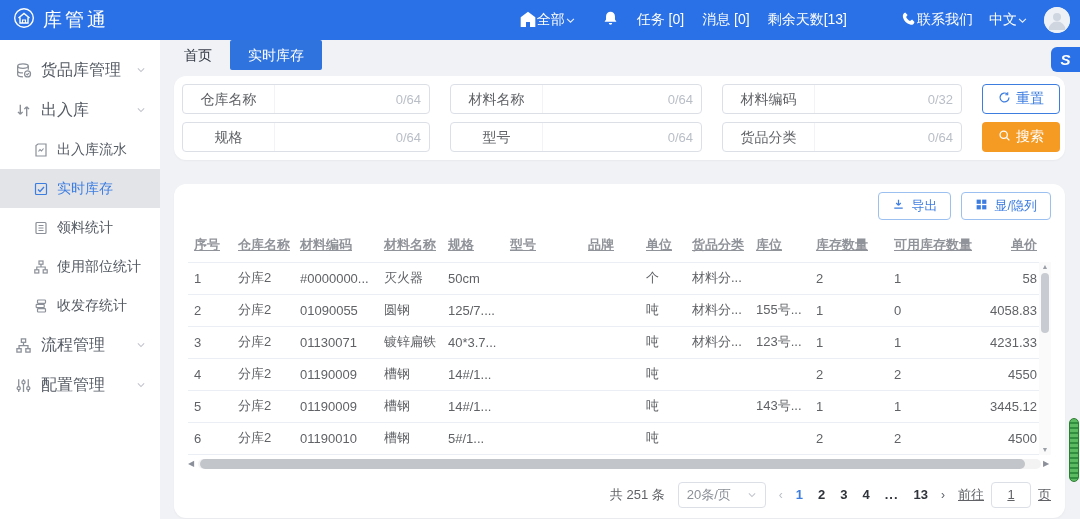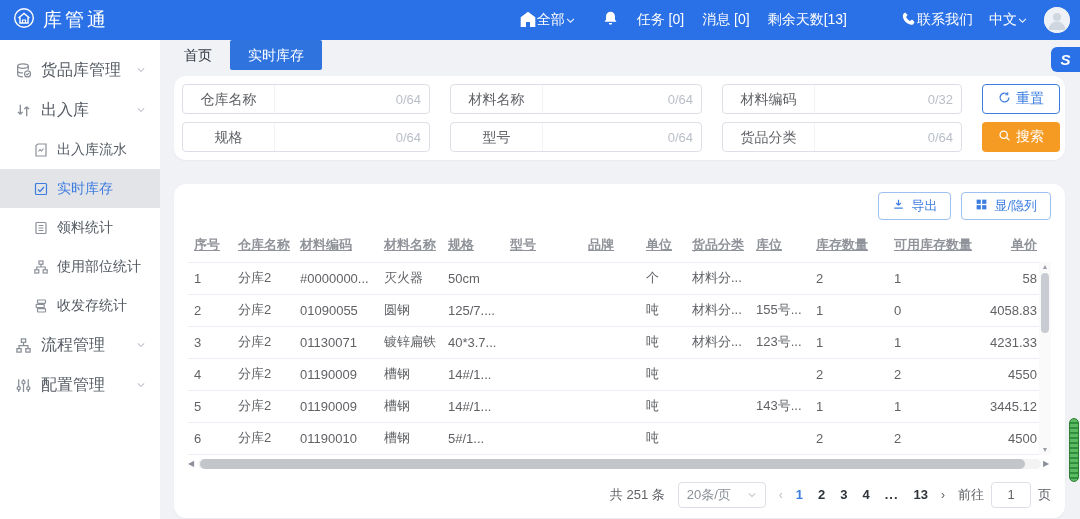--- a/index.html
+++ b/index.html
@@ -69,21 +69,21 @@
   .pagination { display:flex; align-items:center; justify-content:flex-end; gap:13px; margin-top:12px; font-size:13px; color:#606266; }
   .psize { width:88px; height:26px; border:1px solid #dcdfe6; border-radius:4px; display:flex; align-items:center; justify-content:space-between; padding:0 8px; color:#8b9097; cursor:pointer; }
   .psize .gchev { color:#c0c4cc; }
   .pages { display:flex; align-items:center; gap:15px; }
   .parrow { cursor:pointer; font-size:12px; }
   .parrow.prev { color:#b7bcc4; }
   .parrow.next { color:#5a5e66; }
   .page { font-weight:700; color:#2f333a; cursor:pointer; }
   .page.active { color:#3d7de0; }
   .page.dots { cursor:default; letter-spacing:1px; }
-  .goto { display:flex; align-items:center; gap:7px; }
+  .goto { display:flex; align-items:center; gap:7px;text-decoration:underline; }
   .goto input { width:40px; height:26px; border:1px solid #dcdfe6; border-radius:4px; text-align:center; font:inherit; color:#606266; outline:0; }
 
   .float-logo { position:absolute; top:47px; right:0; width:29px; height:25px; background:#2a70e6; border-radius:6px 0 0 6px; color:#fff; font-weight:700; font-style:italic; font-size:15px; display:flex; align-items:center; justify-content:center; cursor:pointer; }
   .green-scroll { position:absolute; right:1px; top:418px; width:10px; height:64px; border-radius:5px; border:1px solid #2e7d32; background:repeating-linear-gradient(180deg,#5cba63 0 3px,#2f8f3f 3px 5px); cursor:pointer; }
 </style>
 </head>
 <body>
 
 <div class="screen">
 

